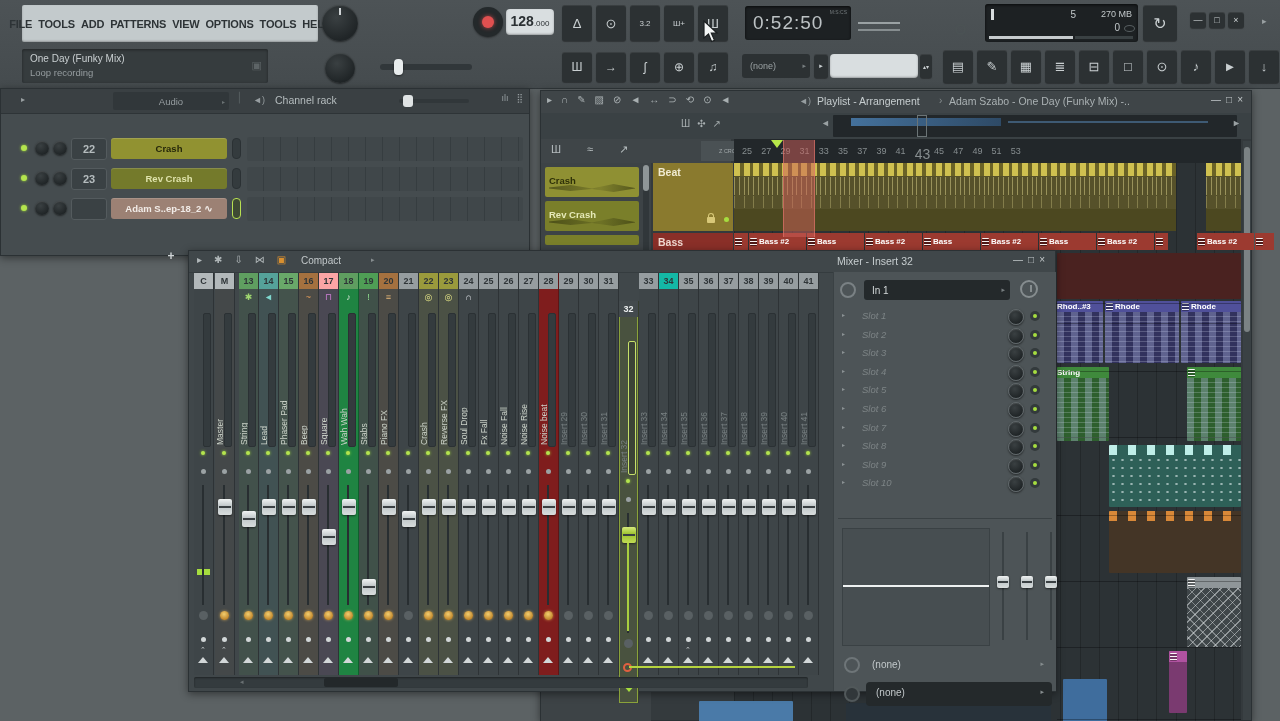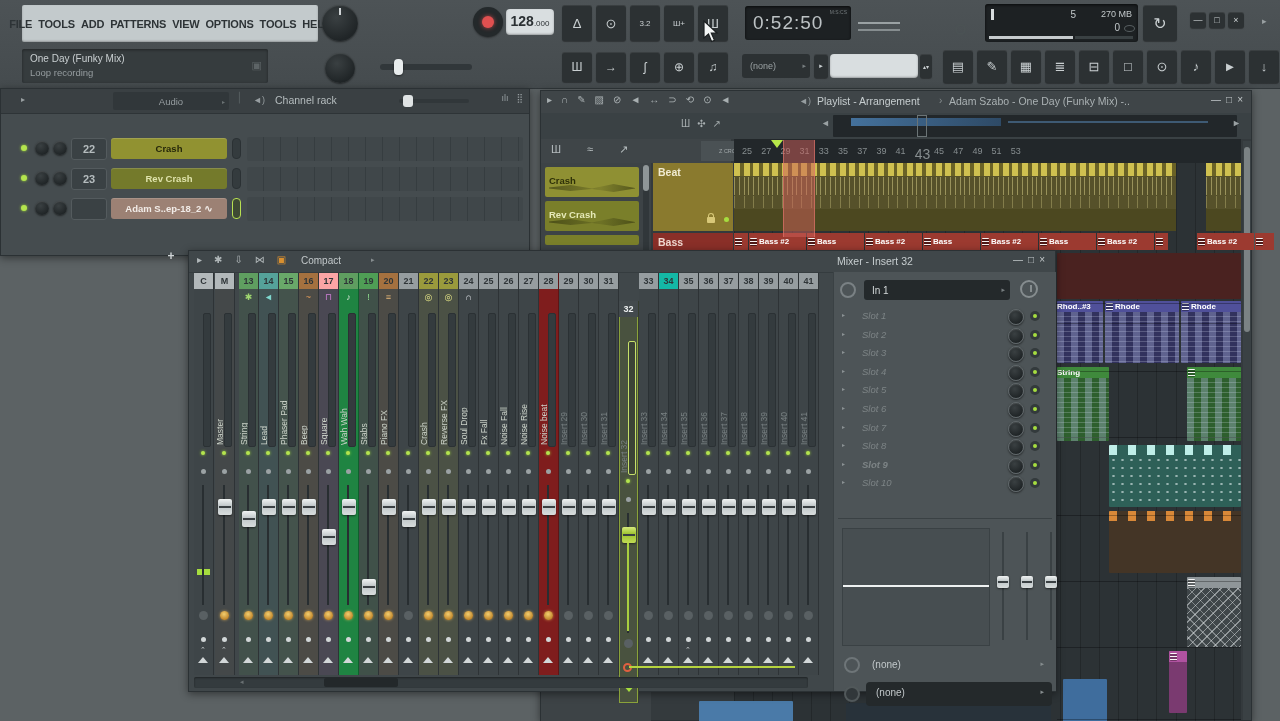--- a/index.html
+++ b/index.html
@@ -983,21 +983,21 @@
           <div style="position: absolute; left: 0px; top: 165.2px; width: 222px; height: 18px;">
             <span style="position: absolute; left: 8px; top: 4px; font-size: 6px; color: rgb(138, 145, 147);">▸</span>
             <span class="slot-name" style="position: absolute; left: 28px; top: 3px;">Slot 8</span>
             <div class="knob" style="position: absolute; left: 174px; top: 2px; width: 14px; height: 14px; border: 1px solid rgb(96, 103, 106);"></div>
             <div style="position: absolute; left: 196px; top: 4px; width: 10px; height: 10px; border-radius: 50%; background: rgb(51, 58, 60);">
               <div style="position: absolute; left: 3px; top: 3px; width: 4px; height: 4px; border-radius: 50%; background: rgb(166, 221, 63);"></div>
             </div>
           </div>
           <div style="position: absolute; left: 0px; top: 183.8px; width: 222px; height: 18px;">
             <span style="position: absolute; left: 8px; top: 4px; font-size: 6px; color: rgb(138, 145, 147);">▸</span>
-            <span class="slot-name" style="position: absolute; left: 28px; top: 3px; font-weight: bold;">Slot 9</span>
+            <span class="slot-name" style="position: absolute; left: 28px; top: 3px;">Slot 9</span>
             <div class="knob" style="position: absolute; left: 174px; top: 2px; width: 14px; height: 14px; border: 1px solid rgb(96, 103, 106);"></div>
             <div style="position: absolute; left: 196px; top: 4px; width: 10px; height: 10px; border-radius: 50%; background: rgb(51, 58, 60);">
               <div style="position: absolute; left: 3px; top: 3px; width: 4px; height: 4px; border-radius: 50%; background: rgb(166, 221, 63);"></div>
             </div>
           </div>
           <div style="position: absolute; left: 0px; top: 202.4px; width: 222px; height: 18px;">
             <span style="position: absolute; left: 8px; top: 4px; font-size: 6px; color: rgb(138, 145, 147);">▸</span>
             <span class="slot-name" style="position: absolute; left: 28px; top: 3px;">Slot 10</span>
             <div class="knob" style="position: absolute; left: 174px; top: 2px; width: 14px; height: 14px; border: 1px solid rgb(96, 103, 106);"></div>
             <div style="position: absolute; left: 196px; top: 4px; width: 10px; height: 10px; border-radius: 50%; background: rgb(51, 58, 60);">

